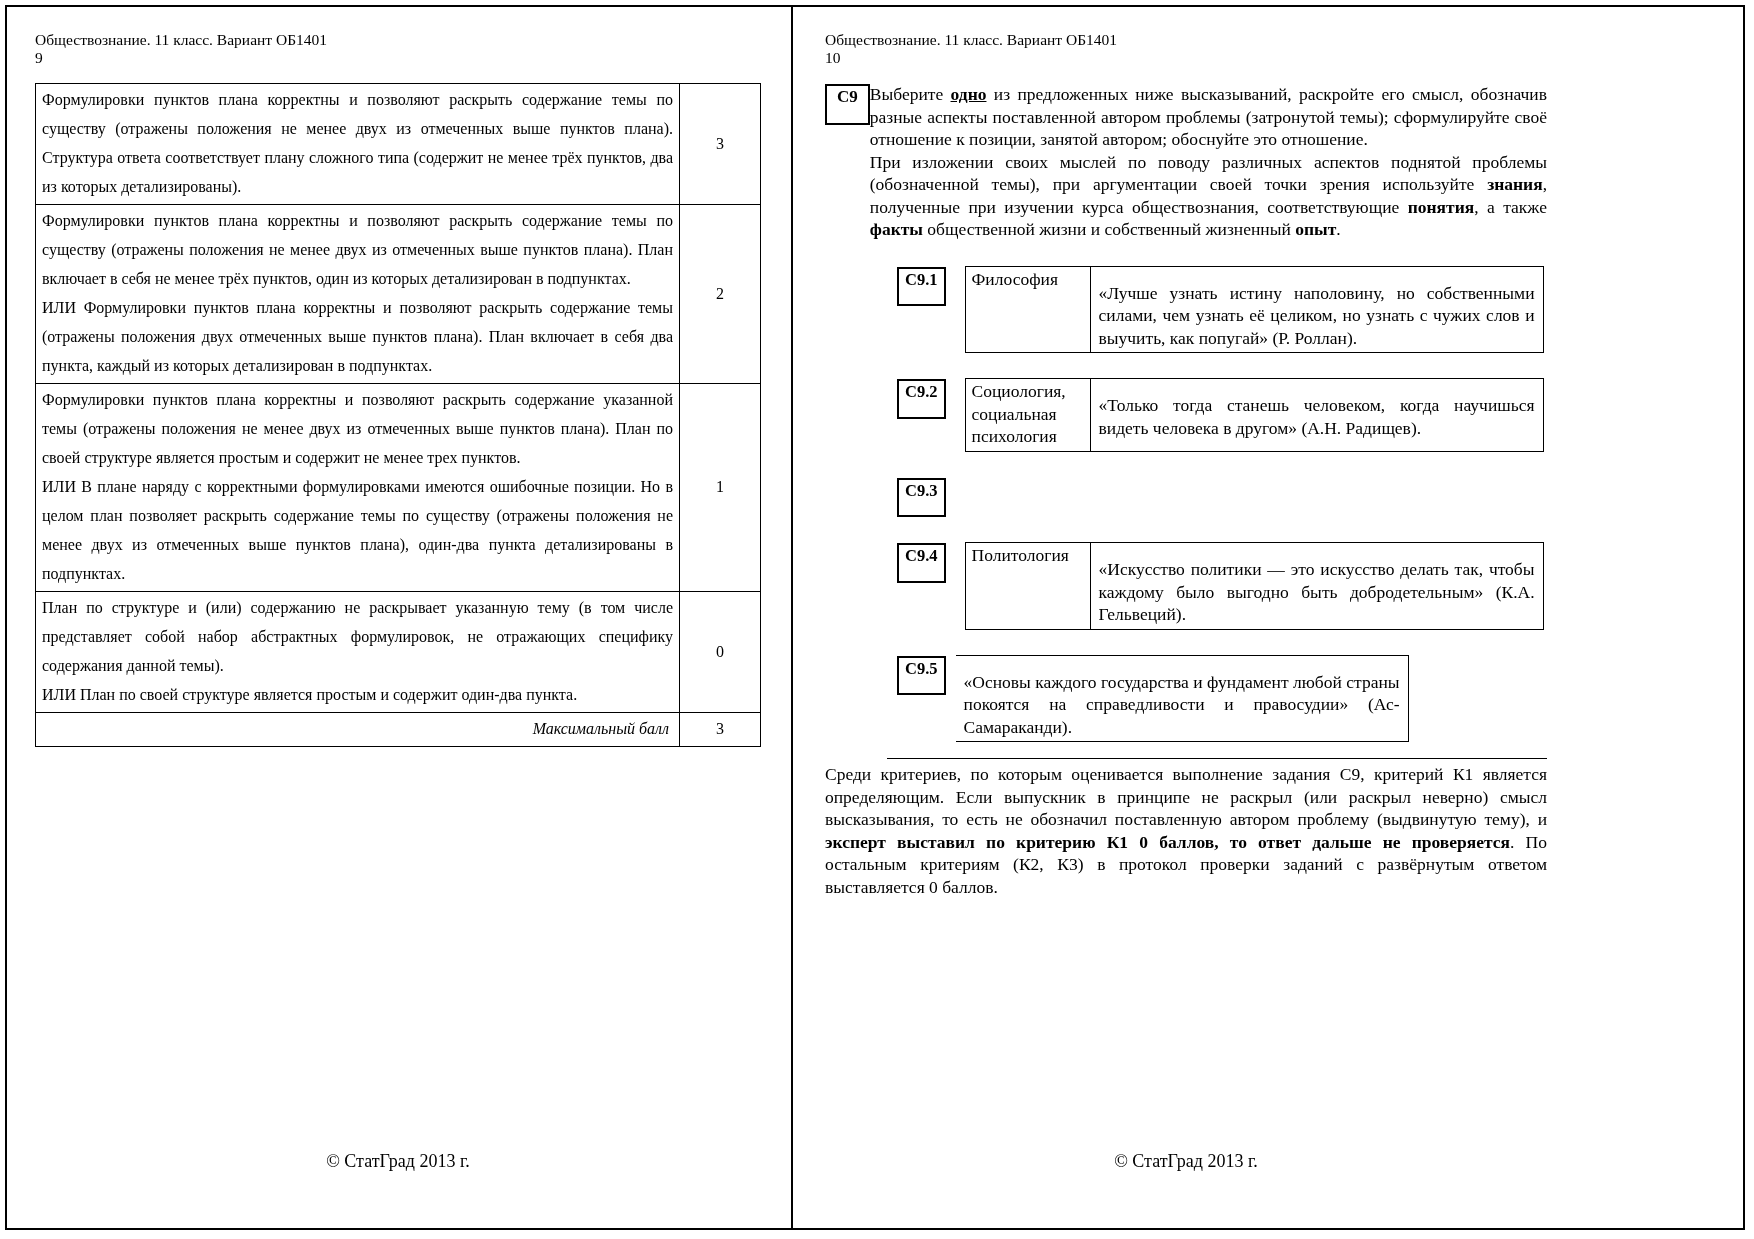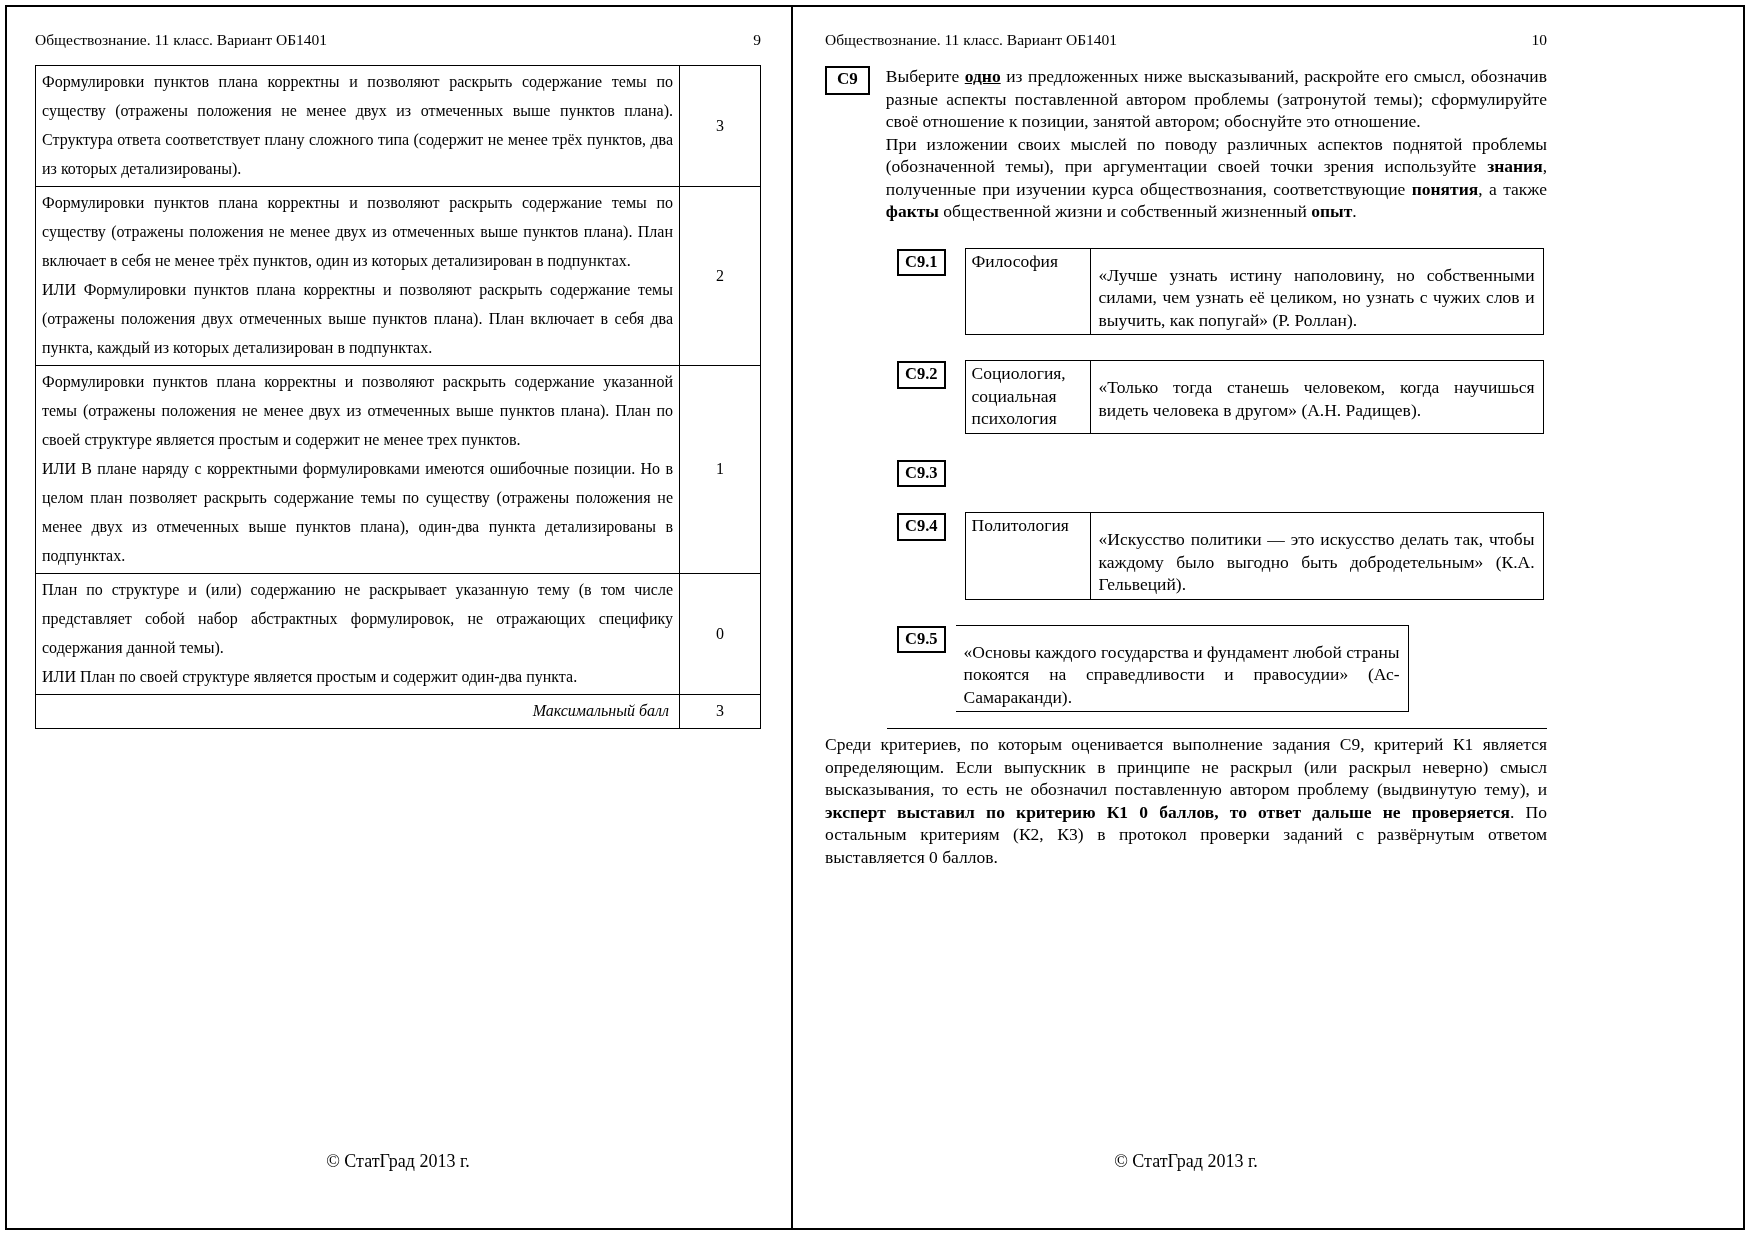--- a/index.html
+++ b/index.html
@@ -13,51 +13,51 @@
   }
   .page { position: absolute; top: 0; height: 100%; box-sizing: border-box; }
   .page-left  { left: 0; width: 786px; border-right: 2px solid #000; padding: 24px 28px; }
   .page-right { left: 786px; right: 0; padding: 24px 0 24px 32px; }
   .content { position: relative; }
   .page-left  .content { width: 726px; }
   .page-right .content { width: 722px; }
 
   .page-header {
     display: flex; justify-content: space-between; align-items: baseline;
-    font-size: 15.5px; margin-bottom: 16px;
+    font-size: 15.5px; margin-bottom: 16px; flex-direction: column;
   }
 
   
   table.criteria-table {
     border-collapse: collapse; width: 100%;
     font-size: 16px; line-height: 29px; padding-left: 28px;
   }
   .criteria-table td { border: 1.5px solid #000; padding: 1px 6px 3px 6px; vertical-align: top; }
   td.crit-text { text-align: justify; }
   td.crit-score { width: 68px; text-align: center; vertical-align: middle; }
   td.max-label { font-style: italic; text-align: right; padding-right: 10px; }
   .cell-para { text-align: justify; }
 
   
   .task-block { display: flex; align-items: flex-start; font-size: 17.5px; line-height: 22.5px; }
   .task-label {
     border: 2px solid #000; font-weight: bold; font-size: 17px;
-    padding: 0 10px 2px 10px; margin-right: 16px; flex: 0 0 auto; margin-top: 1px;
+    padding: 0 10px 14px 10px; flex: 0 0 auto; margin-top: 1px;
   }
   .task-text { flex: 1 1 auto; }
   .para { text-align: justify; }
 
   .topic-row {
     display: flex; align-items: flex-start;
     margin-left: 72px; margin-top: 25px;
     font-size: 17.5px; line-height: 22.5px;
   }
   .topic-label {
     border: 2px solid #000; font-weight: bold; font-size: 16.5px;
-    padding: 0 6px 1px 6px; margin-right: 10px; white-space: nowrap; flex: 0 0 auto; margin-top: 1px;
+    padding: 0 6px 13px 6px; margin-right: 10px; white-space: nowrap; flex: 0 0 auto; margin-top: 1px;
   }
   .topic-cells { display: flex; align-items: stretch; }
   .topic-subject {
     border: 1.5px solid #000; width: 112px; padding: 1px 6px 3px 6px;
     flex: 0 0 auto; box-sizing: content-box; margin-left: 9px;
   }
   .topic-quote {
     border: 1.5px solid #000; border-left: none; width: 436px; padding: 15px 8px 3px 8px;
     text-align: justify; flex: 0 0 auto; box-sizing: content-box;
   }

